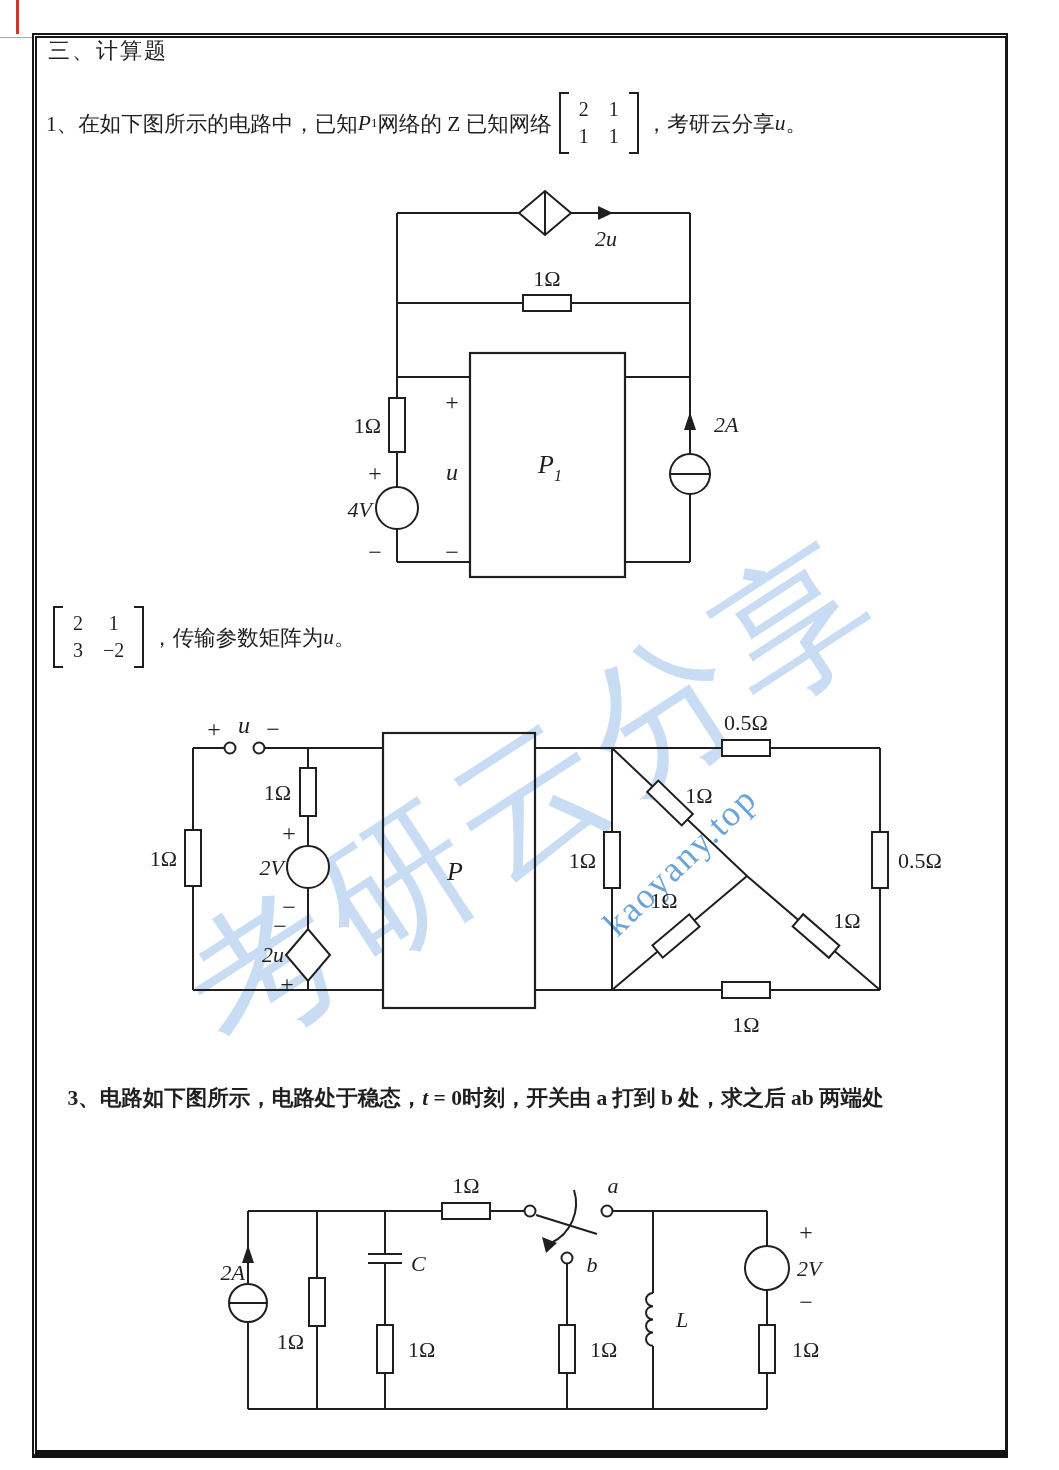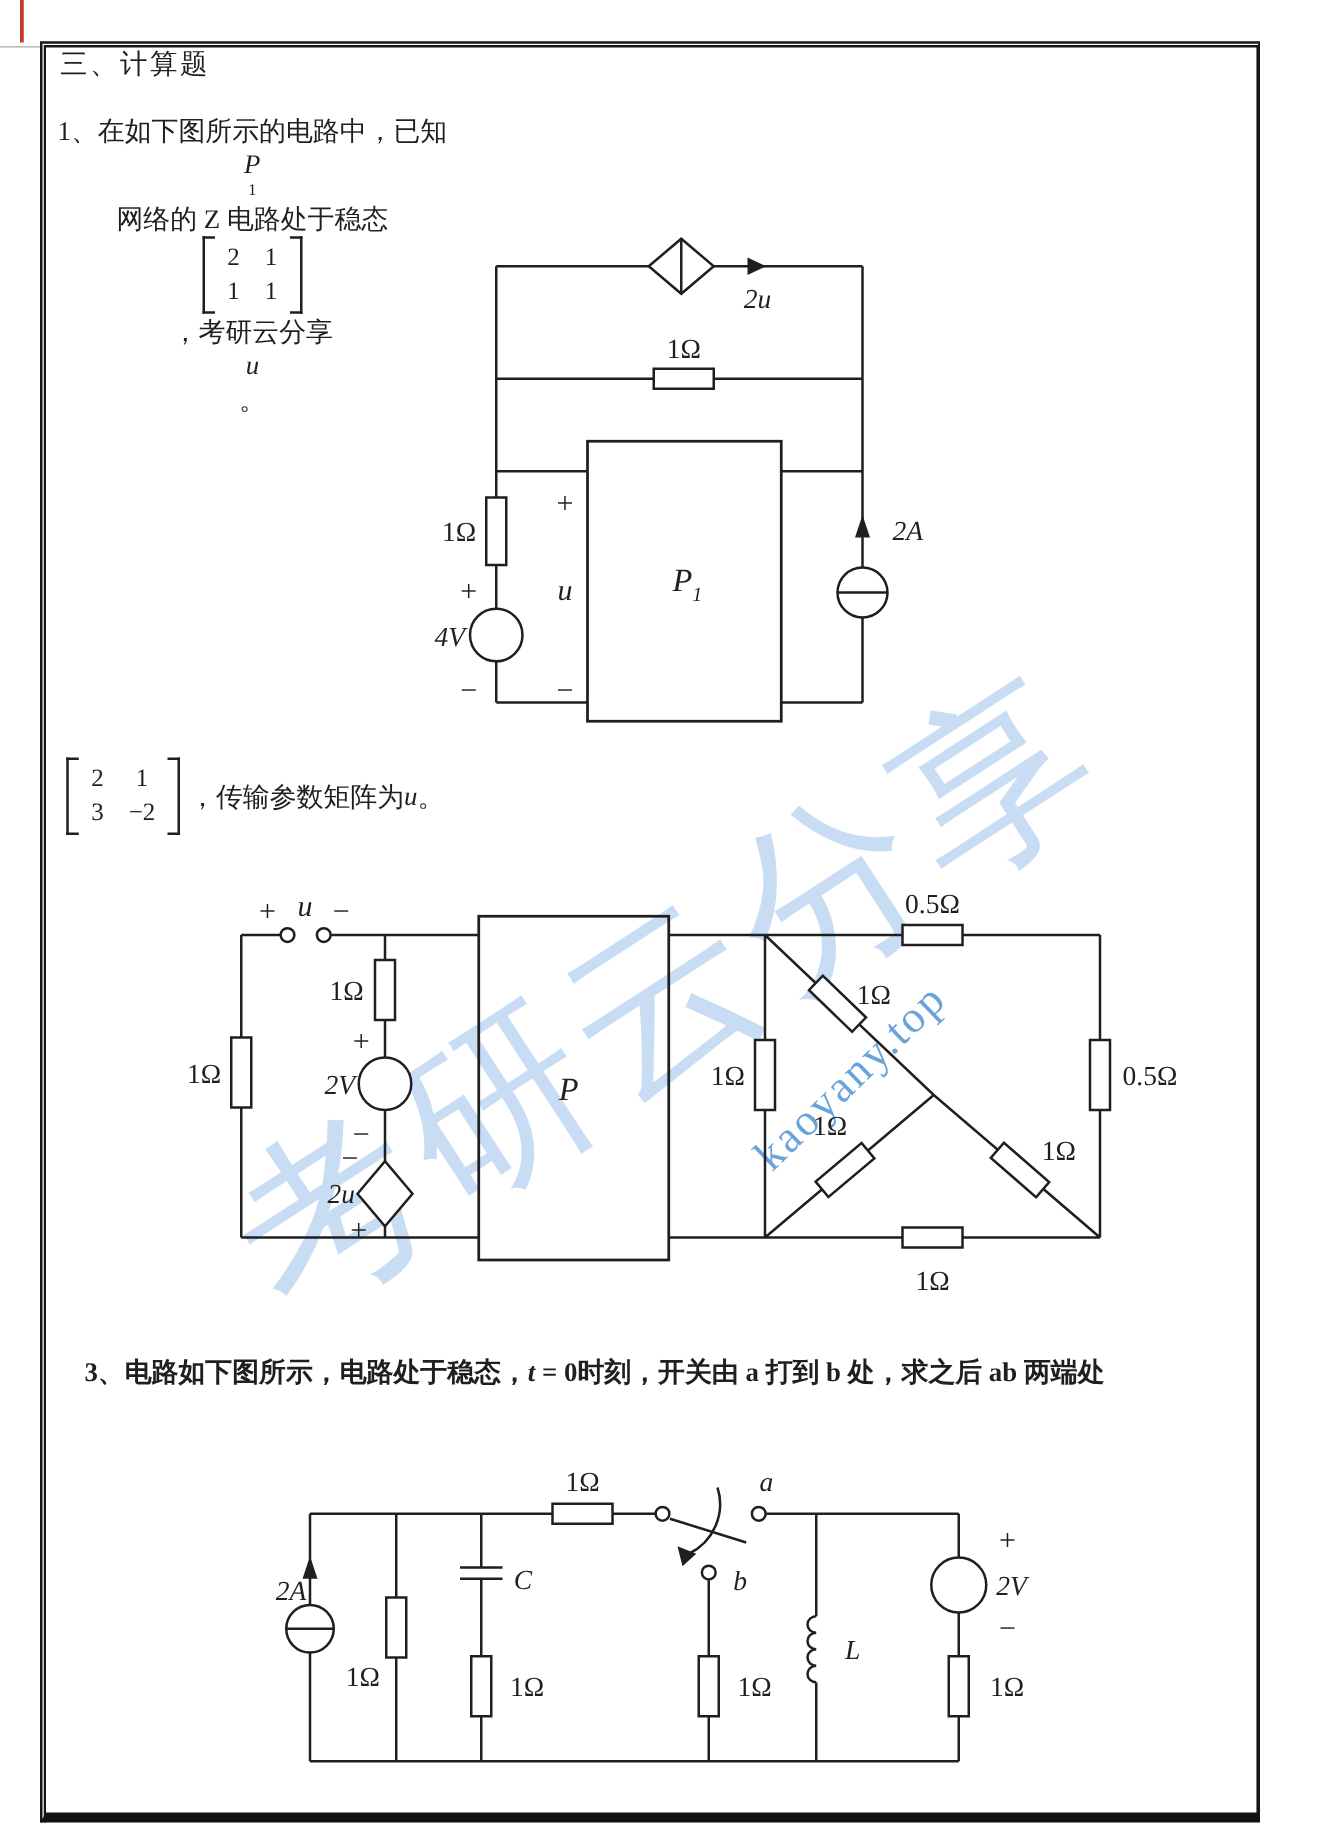--- a/index.html
+++ b/index.html
@@ -44,22 +44,22 @@
 
   <div class="red-mark"></div>
   <div class="gray-line"></div>
   <div class="border-box"></div>
 
   <div class="wm-main">考研云分享</div>
   <div class="wm-site">kaoyany.top</div>
 
   <div class="title">三、计算题</div>
 
-  <div class="prob" style="left:46px;top:90px;height:66px;flex-direction:column;">
-    <span>1、在如下图所示的电路中，已知</span><span class="var">P</span><sub class="psub">1</sub><span>网络的 Z 电路处于稳态</span><span class="matrix"><span class="mbl"></span><span class="mc"><span>2</span><span>1</span><span>1</span><span>1</span></span><span class="mbr"></span></span><span>，考研云分享</span><span class="var">u</span><span>。</span>
+  <div class="prob" style="left:46px;top:90px;height:66px;">
+    <span>1、在如下图所示的电路中，已知</span><span class="var">P</span><sub class="psub">1</sub><span>网络的 Z 已知网络</span><span class="matrix"><span class="mbl"></span><span class="mc"><span>2</span><span>1</span><span>1</span><span>1</span></span><span class="mbr"></span></span><span>，考研云分享</span><span class="var">u</span><span>。</span>
   </div>
 
   <div class="prob" style="left:46px;top:600px;height:74px;">
     <span class="matrix"><span class="mbl"></span><span class="mc"><span>2</span><span>1</span><span>3</span><span>−2</span></span><span class="mbr"></span></span><span>，传输参数矩阵为</span><span class="var">u</span><span>。</span>
   </div>
 
   <div class="prob-line" style="left:46px;top:1058px;">
     <span>3、电路如下图所示，电路处于稳态，</span><span class="var">t</span><span> = 0时刻，开关由 </span><span>a</span><span> 打到 </span><span>b</span><span> 处，求之后 </span><span>ab</span><span> 两端处</span>
   </div>
 

